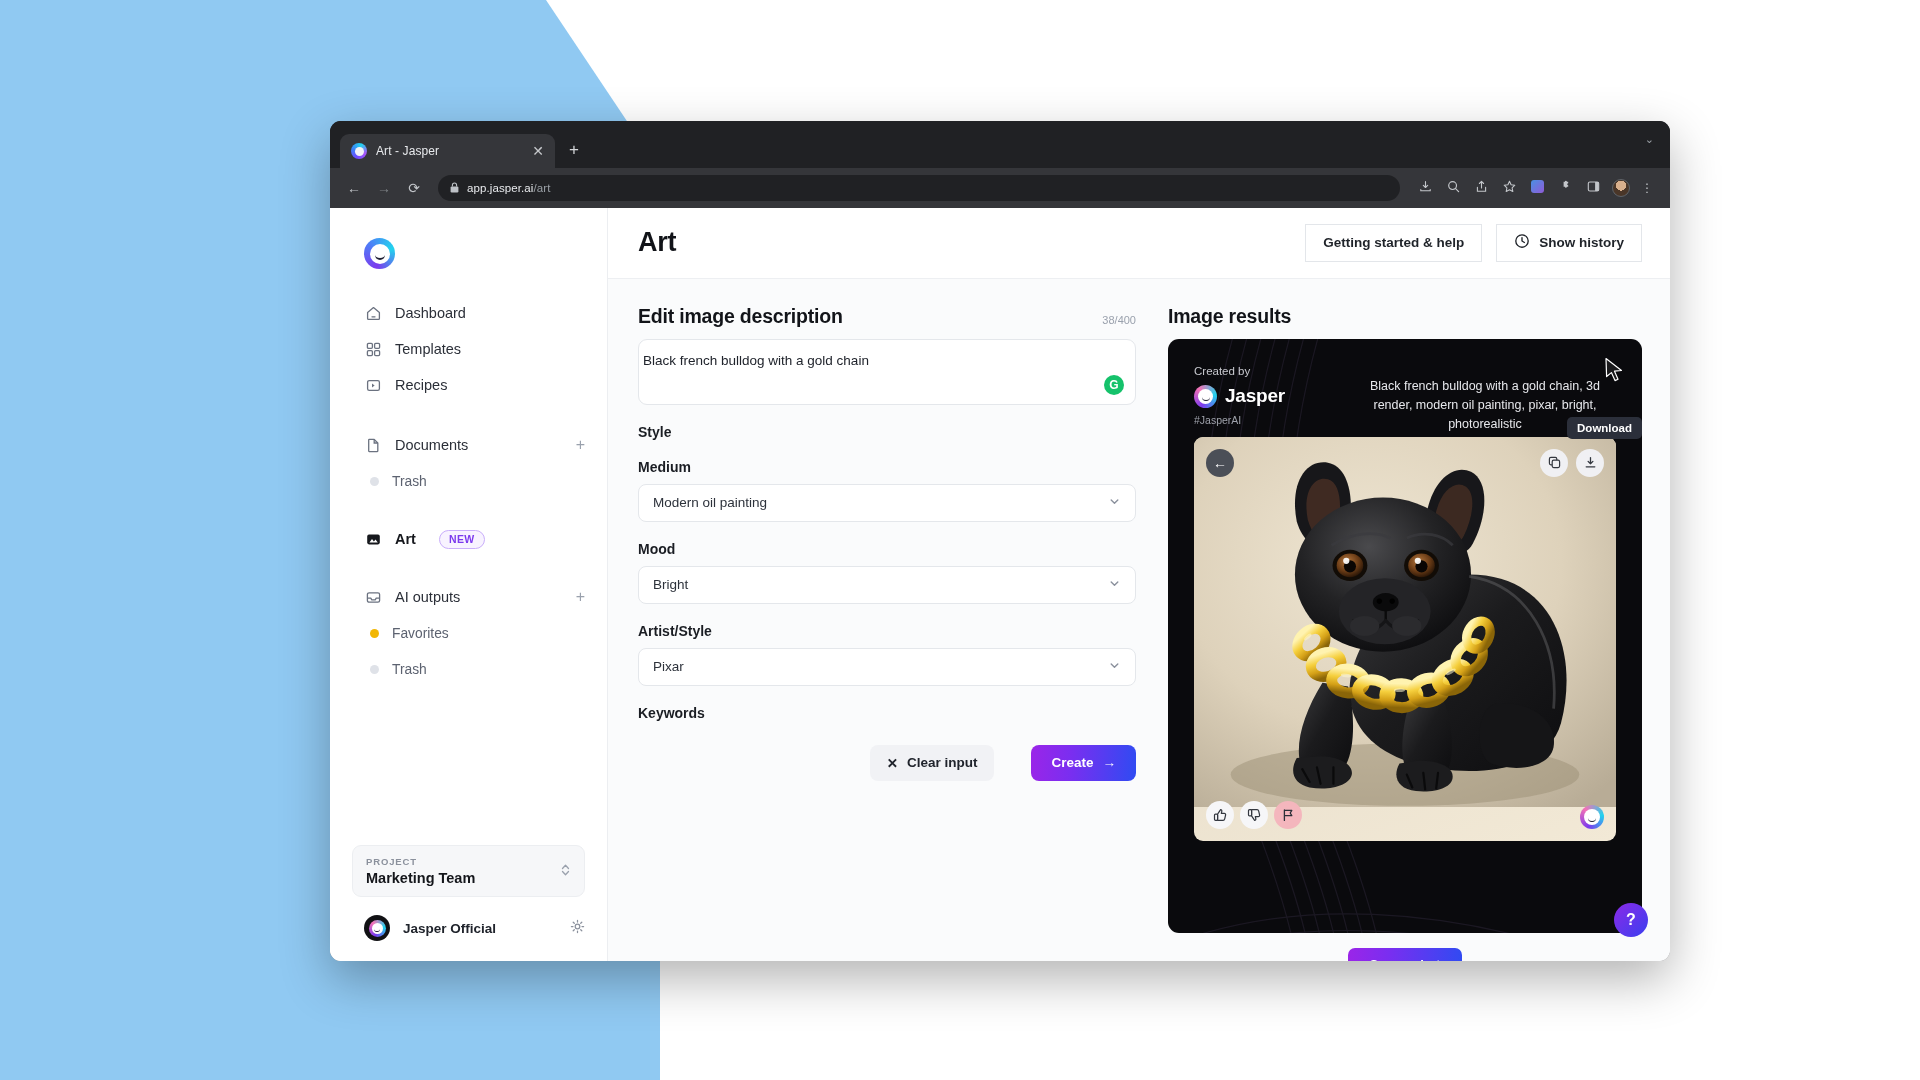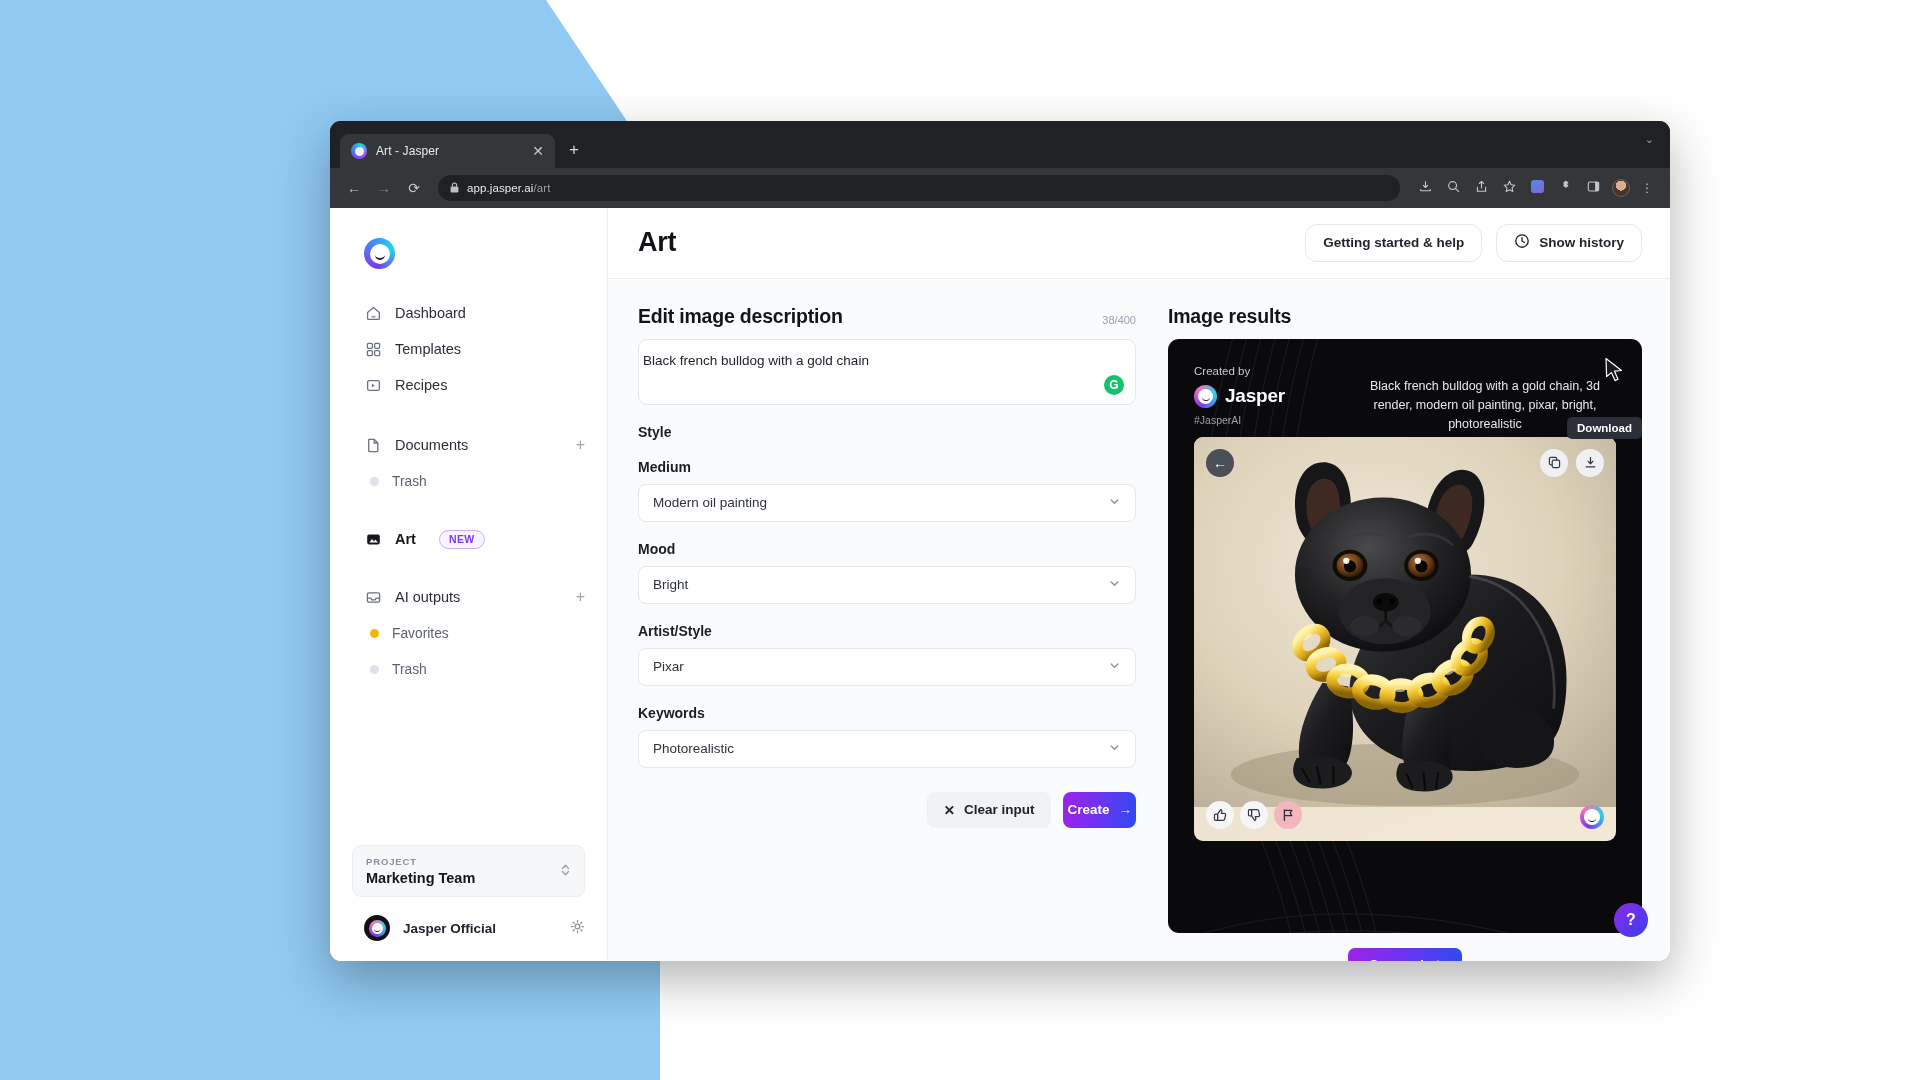--- a/index.html
+++ b/index.html
@@ -169,21 +169,21 @@
   .gear { color:#8b919d; font-size:14px; cursor:pointer; }
 
   
   .main { flex:1 1 auto; display:flex; flex-direction:column; background:#fafbfc; min-width:0; }
   .topbar {
     height: 72px; background:#ffffff; border-bottom:1px solid #edeff2;
     display:flex; align-items:center; padding: 0 28px 0 30px; gap:14px;
   }
   .page-title { font-size:27px; font-weight:800; color:#111318; letter-spacing:-.3px; flex:1 1 auto; }
   .btn-outline {
-    height:38px; border:1px solid #e3e6ea; background:#fff; border-radius:12px;
+    height:38px; border:1px solid #e3e6ea; background:#fff; border-radius:0;
     display:flex; align-items:center; gap:9px; padding:0 17px;
     font-size:13.5px; font-weight:700; color:#1f2329; cursor:pointer;
   }
 
   .content { flex:1 1 auto; display:flex; min-height:0; }
 
   
   .left-col { width: 560px; flex:0 0 560px; padding: 26px 32px 0 30px; }
   .sec-title { font-size:19.5px; font-weight:800; color:#121419; letter-spacing:-.2px; }
   .desc-head { display:flex; align-items:flex-end; }
@@ -209,24 +209,24 @@
   .select .sv { flex:1 1 auto; font-size:13.5px; color:#2d323b; }
   .select .chev { color:#8b919d; font-size:12px; }
 
   .actions { margin-top: 24px; display:flex; justify-content:flex-end; gap:12px; }
   .btn-ghost {
     height:36px; border-radius:8px; background:#f1f2f5; border:none;
     display:flex; align-items:center; gap:9px; padding:0 17px;
     font-size:13.5px; font-weight:700; color:#20242c; cursor:pointer;
   }
   .btn-primary {
-    height:36px; border-radius:8px; border:none; padding:0 4px;
+    height:36px; border-radius:8px; border:none; padding:0 20px;
     background: linear-gradient(95deg,#9b25e8 0%, #7a2ef0 38%, #2f4bf2 100%);
     color:#fff; font-size:13.5px; font-weight:700; cursor:pointer;
-    display:flex; align-items:center; gap:9px;
+    display:flex; align-items:center; gap:9px;margin-left:25px;
   }
 
   
   .right-col { flex:1 1 auto; padding: 26px 28px 0 0; min-width:0; }
   .result-card {
     margin-top: 11px; background:#0a0a0d; border-radius:11px;
     height: 594px; position:relative; overflow:hidden;
     padding: 26px 26px 0 26px;
   }
   .waves { position:absolute; inset:0; opacity:.55; pointer-events:none; }
@@ -549,26 +549,20 @@
             <div class="select">
               <span class="sv">Pixar</span>
               <span class="chev"><svg width="13" height="13" viewBox="0 0 13 13">
                     <path d="M3.2 5 6.5 8.3 9.8 5" stroke="#8b919d" stroke-width="1.4" fill="none" stroke-linecap="round" stroke-linejoin="round"></path>
                   </svg></span>
             </div>
           </div>
 
           <div class="field">
             <div class="field-label">Keywords</div>
-            <div class="select">
-              <span class="sv">Photorealistic</span>
-              <span class="chev"><svg width="13" height="13" viewBox="0 0 13 13">
-                    <path d="M3.2 5 6.5 8.3 9.8 5" stroke="#8b919d" stroke-width="1.4" fill="none" stroke-linecap="round" stroke-linejoin="round"></path>
-                  </svg></span>
-            </div>
           </div>
 
           <div class="actions">
             <button class="btn-ghost">
               <span>✕</span>
               <span>Clear input</span>
             </button>
             <button class="btn-primary">
               <span>Create</span>
               <span>→</span>

